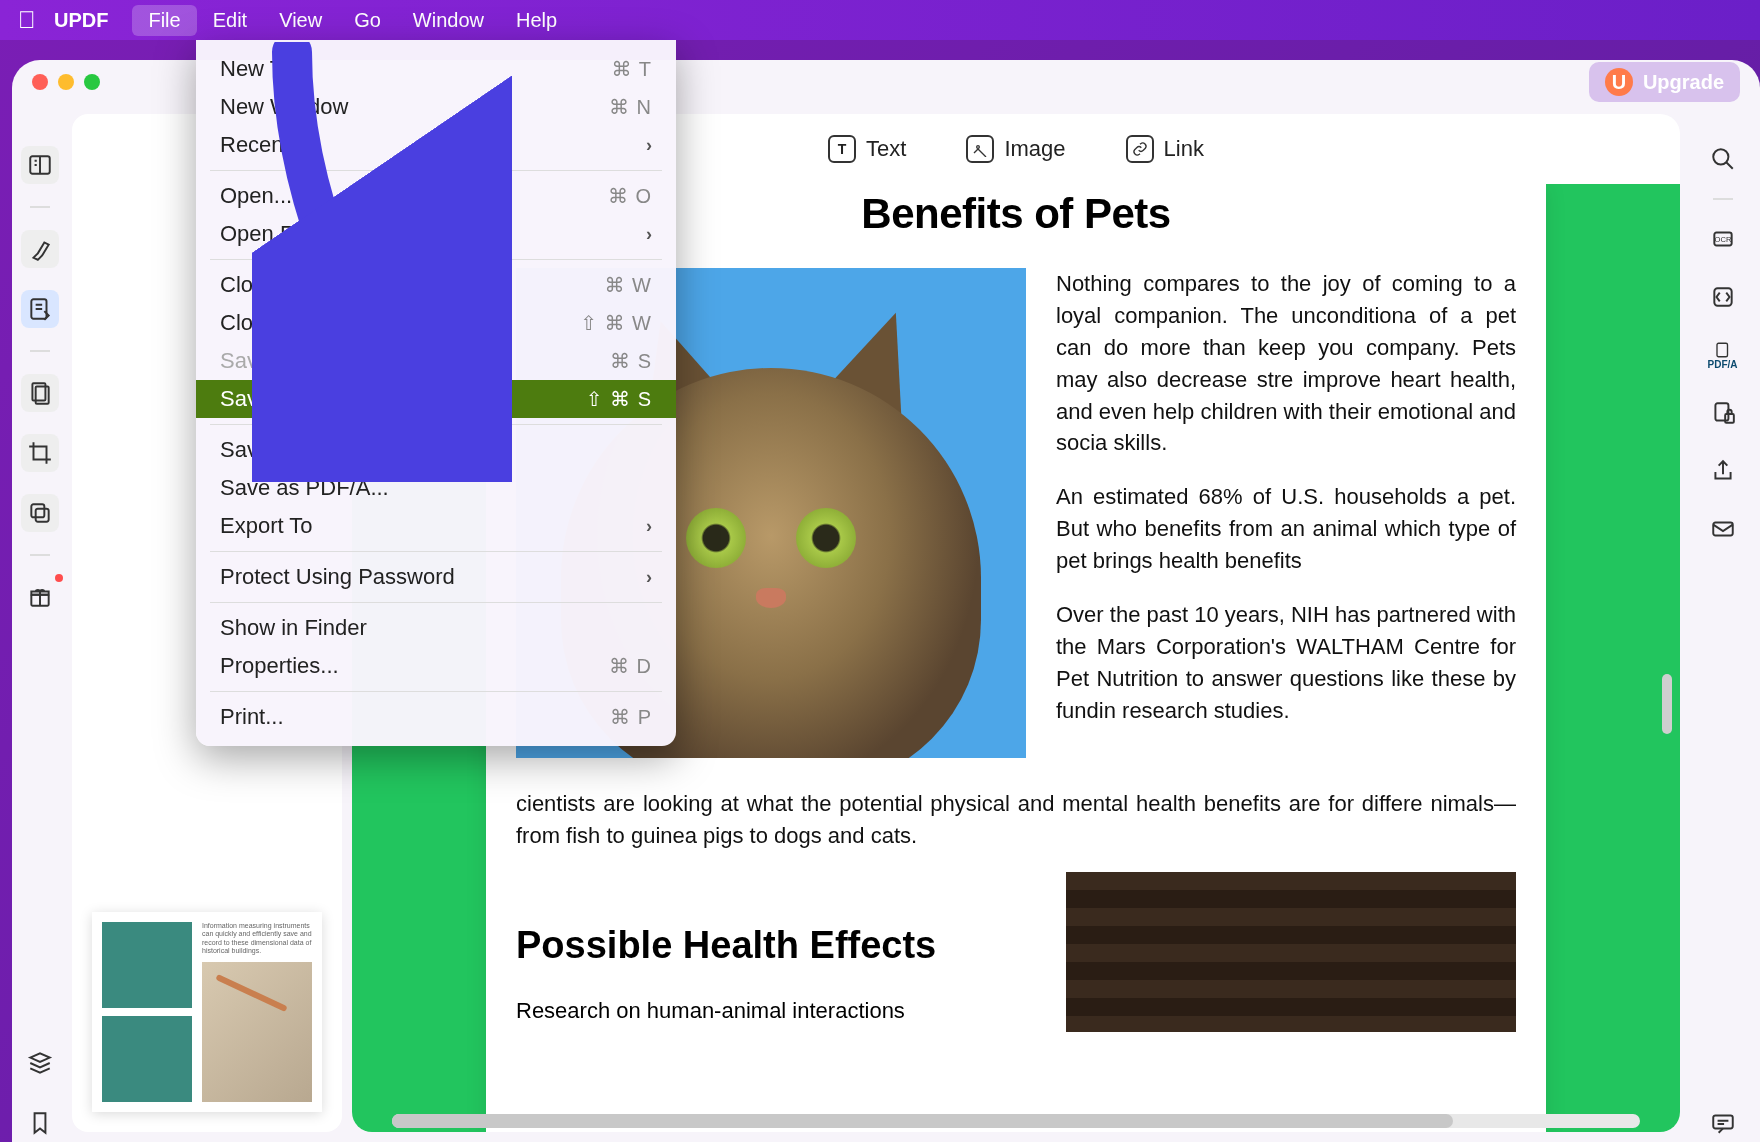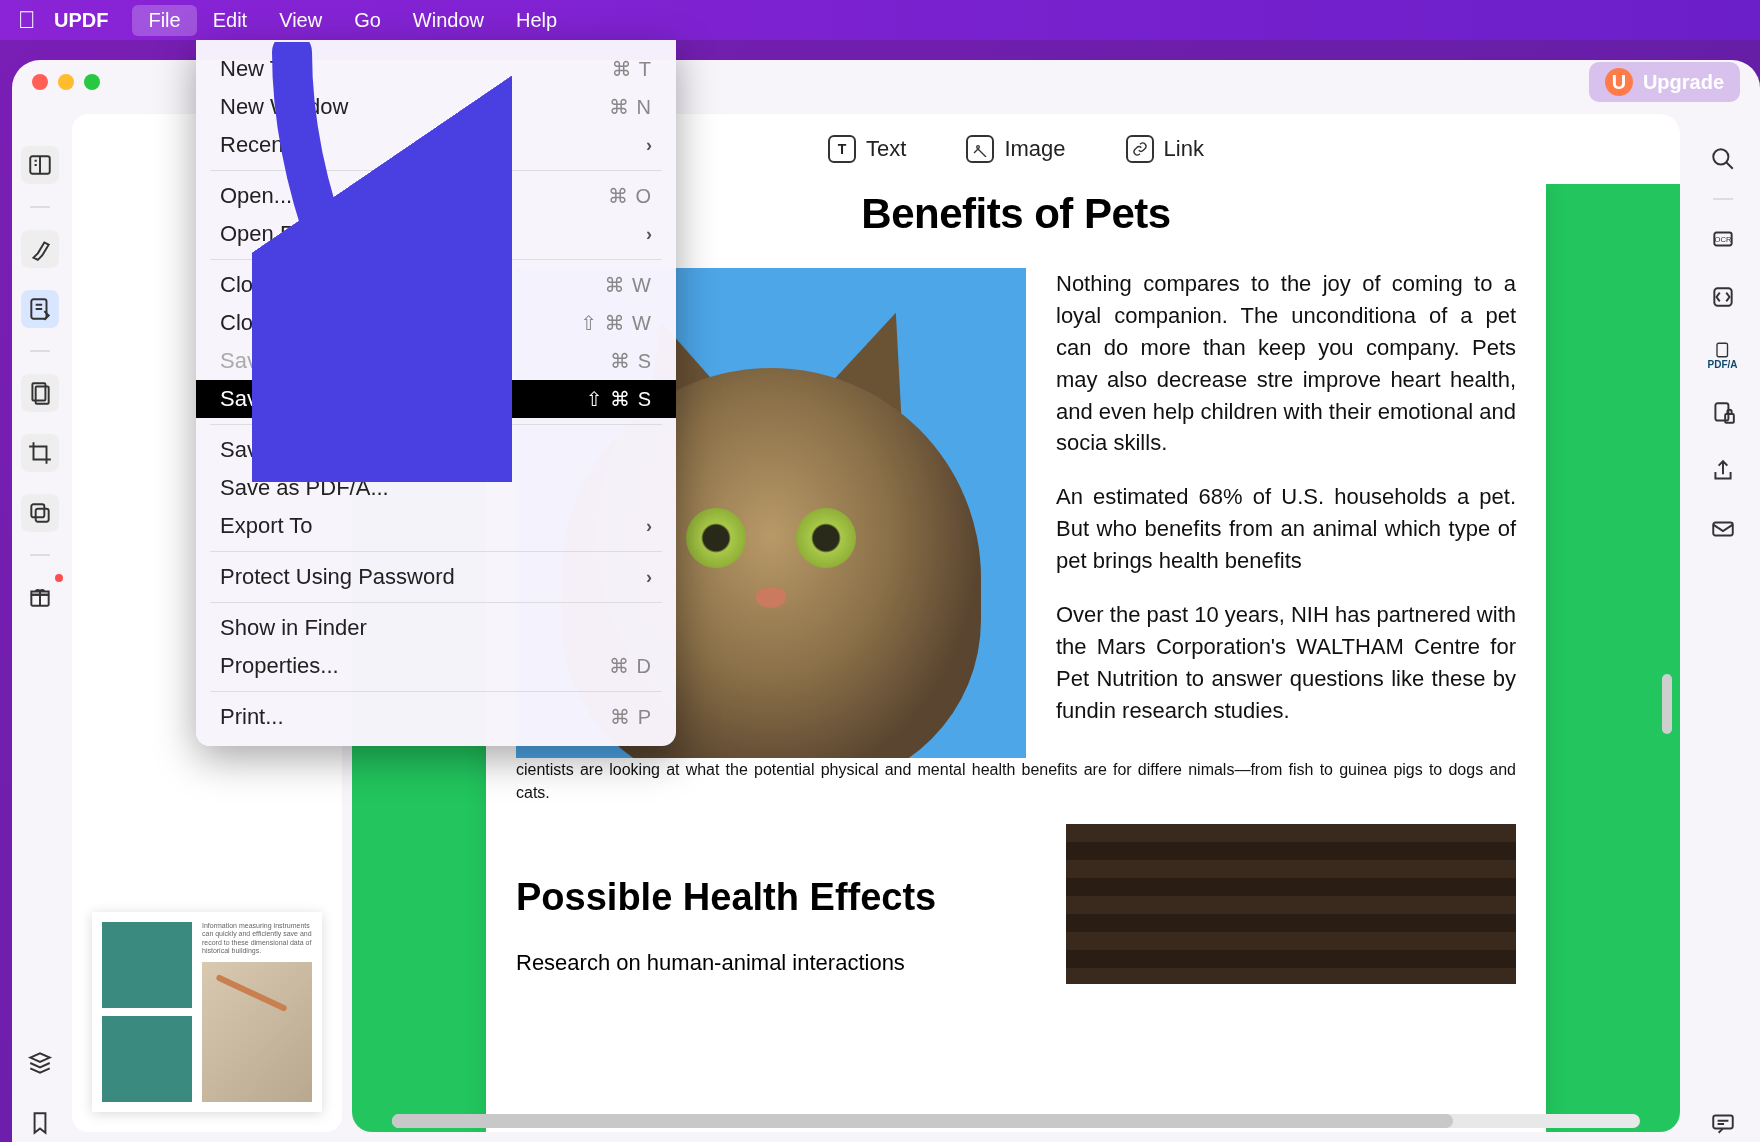--- a/index.html
+++ b/index.html
@@ -61,35 +61,35 @@
 .catimg { width: 510px; height: 490px; background: #4da6e8; position: relative; overflow: hidden; }
 .cat-body { position: absolute; bottom: -30px; left: 50%; transform: translateX(-50%); width: 420px; height: 420px; background: radial-gradient(ellipse at 50% 40%, #b89968 0%, #8a7048 40%, #5a4530 70%); border-radius: 50% 50% 40% 40%; }
 .cat-ear-l { position: absolute; top: 50px; left: 110px; width: 0; height: 0; border-left: 50px solid transparent; border-right: 60px solid transparent; border-bottom: 120px solid #6a5235; transform: rotate(-15deg); }
 .cat-ear-r { position: absolute; top: 40px; right: 100px; width: 0; height: 0; border-left: 60px solid transparent; border-right: 50px solid transparent; border-bottom: 130px solid #6a5235; transform: rotate(18deg); }
 .cat-eye-l, .cat-eye-r { position: absolute; width: 60px; height: 60px; background: radial-gradient(circle, #2a2a1a 30%, #a8c848 35%, #7a9a2a 100%); border-radius: 50%; top: 240px; }
 .cat-eye-l { left: 170px; } .cat-eye-r { right: 170px; }
 .cat-nose { position: absolute; top: 320px; left: 50%; transform: translateX(-50%); width: 30px; height: 20px; background: #c97a5f; border-radius: 40% 40% 60% 60%; }
 
 .para { font-size: 22px; line-height: 1.45; color: #111; flex: 1; }
 .para p { margin-bottom: 22px; text-align: justify; }
-.fullpara { font-size: 16px; line-height: 1.45; color: #111; text-align: justify; }
+.fullpara { font-size: 22px; line-height: 1.45; color: #111; margin-top: 30px; text-align: justify; }
 .page h2 { font-size: 38px; font-weight: 800; margin-top: 40px; }
 .row2 { display: flex; gap: 30px; margin-top: 20px; align-items: center; }
 .row2 .leftp { flex: 1; font-size: 22px; line-height: 1.5; text-align: justify; }
 .row2 .img2 { width: 450px; height: 160px; background: repeating-linear-gradient(#3a2a1e 0 18px, #2a1d14 18px 36px); }
 
 .hscroll { position: absolute; bottom: 4px; left: 40px; right: 40px; height: 14px; background: #e8e8e8; border-radius: 7px; }
 .hscroll .thumb { position: absolute; left: 0; width: 85%; height: 100%; background: #c8c8c8; border-radius: 7px; }
 .vscroll-thumb { position: absolute; right: 8px; top: 560px; width: 10px; height: 60px; background: #cfcfcf; border-radius: 5px; }
 
 
 .dropdown { position: absolute; left: 196px; top: 40px; width: 480px; background: rgba(248,244,252,0.98); border-radius: 0 0 14px 14px; box-shadow: 0 12px 40px rgba(0,0,0,0.35); padding: 10px 0; z-index: 100; }
 .dropdown .row { display: flex; align-items: center; padding: 6px 24px; font-size: 22px; color: #222; min-height: 38px; }
 .dropdown .row.disabled { color: #aaa; }
-.dropdown .row.highlight { background: #000000; color: #fff; }
+.dropdown .row.highlight { background: #4d7c0f; color: #fff; }
 .dropdown .row .short { margin-left: auto; color: #888; font-size: 20px; letter-spacing: 1px; }
 .dropdown .row.highlight .short { color: #fff; }
 .dropdown .row .chev { margin-left: auto; font-size: 18px; color: #555; font-weight: 700; }
 .dropdown hr { border: none; border-top: 1px solid #ddd; margin: 6px 14px; }
 
 
 .arrow { position: absolute; left: 252px; top: 42px; width: 260px; height: 440px; z-index: 200; pointer-events: none; }
 
 .gift-dot { position: absolute; top: -4px; right: -4px; width: 8px; height: 8px; background: #ff4d4d; border-radius: 50%; }
 .gift-wrap { position: relative; }

